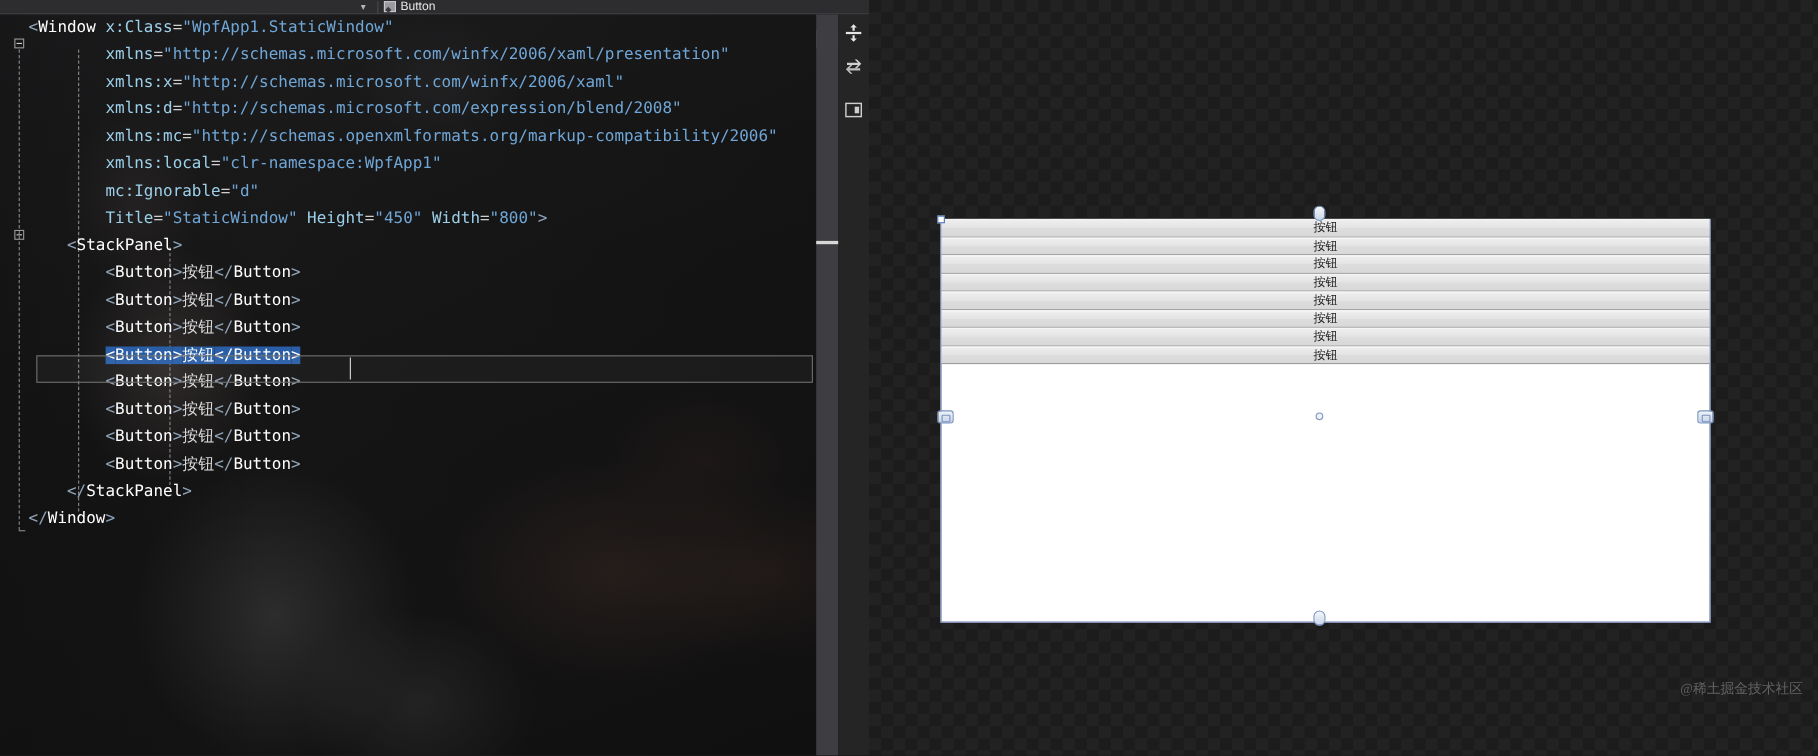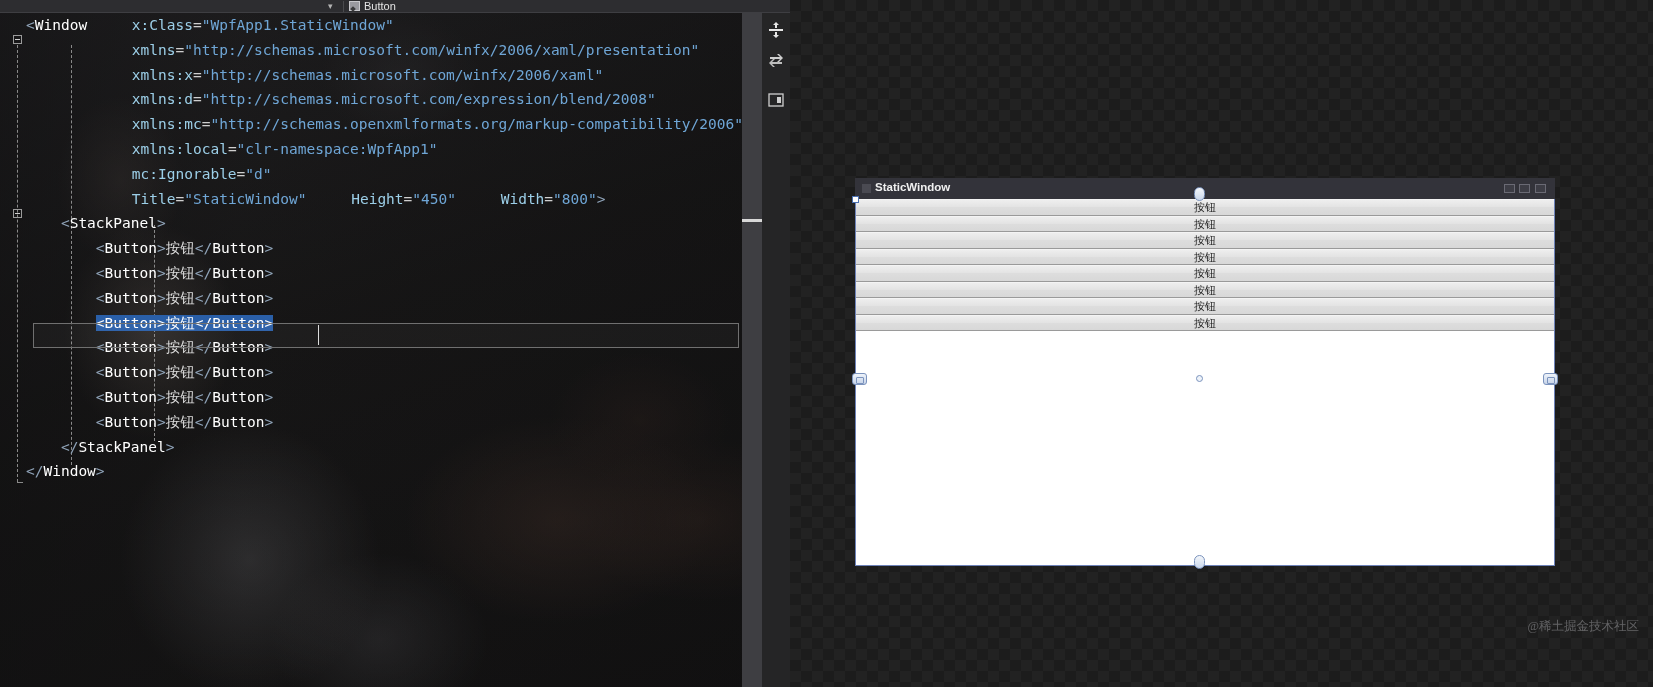--- a/index.html
+++ b/index.html
@@ -77,21 +77,21 @@
   .code-lines {
     position: absolute; left: 26px; top: 0;
     font-family: "DejaVu Sans Mono", "Liberation Mono", monospace;
     font-size: 14.5px;
     line-height: 24.8px;
     white-space: pre;
   }
   .line { position: relative; height: 24.8px; }
   .tok-tag     { color: #ffffff; }
   .tok-punct   { color: #8fa3b8; }
-  .tok-attr    { color: #9ccfe8; margin-left: 36px; }
+  .tok-attr    { color: #9ccfe8; }
   .tok-eq      { color: #cfcfcf; }
   .tok-str     { color: #6fa6d6; }
   .tok-text    { color: #dcdcdc; }
 
   
   .fold-box {
     position: absolute; width: 9px; height: 9px;
     border: 1px solid #9b9b9b; background: transparent;
   }
   .fold-box::before {
@@ -304,27 +304,20 @@
           <rect x="10" y="6" width="4" height="6" fill="#cfcfcf"></rect>
         </svg>
       </div>
     </div>
   </div>
 
   <div id="designer-pane">
 
     <div id="wpf-window">
 
-      <div id="wpf-titlebar">
-        <span id="wpf-title-icon"></span>
-        <span id="wpf-title-text">StaticWindow</span>
-        <span class="wpf-caption-btn" style="right:40px;"></span>
-        <span class="wpf-caption-btn" style="right:25px;"></span>
-        <span class="wpf-caption-btn" style="right:9px;"></span>
-      </div>
 
       <div id="wpf-client">
         <div id="wpf-stack">
             <div class="wpf-button">
               <span>按钮</span>
             </div>
             <div class="wpf-button">
               <span>按钮</span>
             </div>
             <div class="wpf-button">

